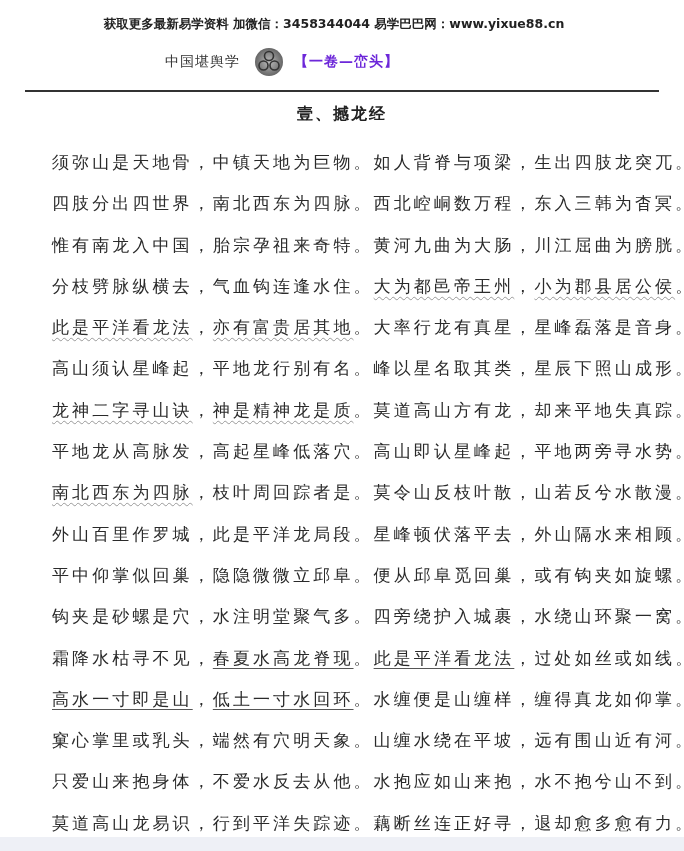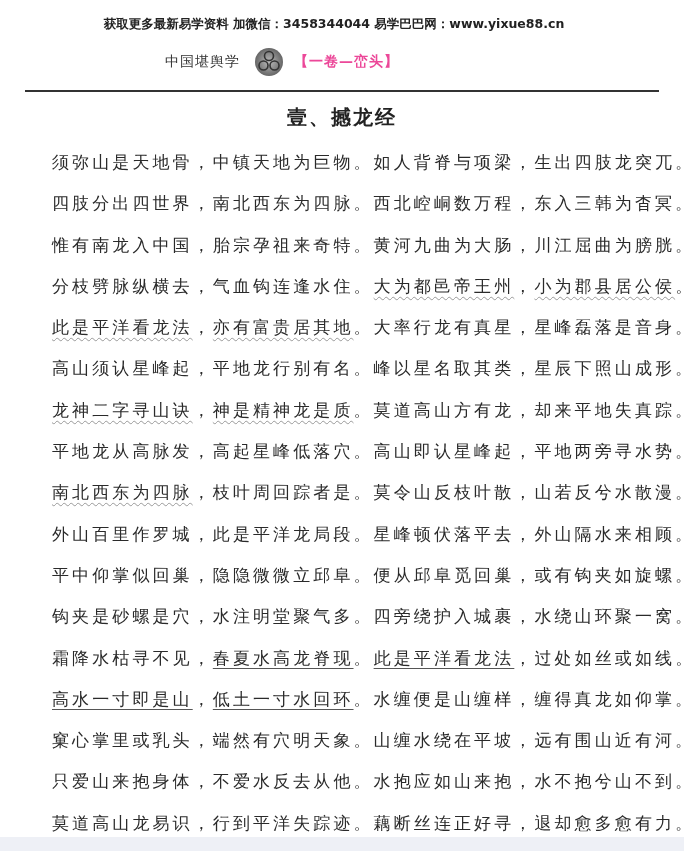--- a/index.html
+++ b/index.html
@@ -16,28 +16,28 @@
     font-family: "DejaVu Sans", "Liberation Sans", sans-serif;
     font-size: 12.5px; font-weight: bold; color: #222;
     letter-spacing: 0px;
   }
   .header-row {
     position: absolute; top: 42px; left: 0; width: 564px; height: 40px;
     display: flex; justify-content: center; align-items: center;
   }
   .header-left { font-size: 14px; color: #333; margin-right: 8px; letter-spacing: 1px; }
   .logo { width: 30px; height: 30px; margin: 0 6px; }
-  .header-right { font-size: 14px; font-weight: bold; color: #ec4899; margin-left: 4px; letter-spacing: 1px; }
+  .header-right { font-size: 14px; font-weight: bold; color: #6d28d9; margin-left: 4px; letter-spacing: 1px; }
   .rule {
     position: absolute; top: 90px; left: 25px; width: 634px; height: 2px;
     background: #333;
   }
   .chapter-title {
     position: absolute; top: 104px; left: 0; width: 684px;
-    text-align: center; font-size: 20px; font-weight: bold; color: #222;
+    text-align: center; font-size: 16px; font-weight: bold; color: #222;
     letter-spacing: 2px;
   }
   .poem {
     position: absolute; top: 146px; left: 52px; width: 620px;
   }
   .line {
     height: 41.3px; line-height: 32px;
     font-size: 17px; letter-spacing: 3.1px; white-space: nowrap; color: #2a2a2a;
   }
   .seg.wavy {

